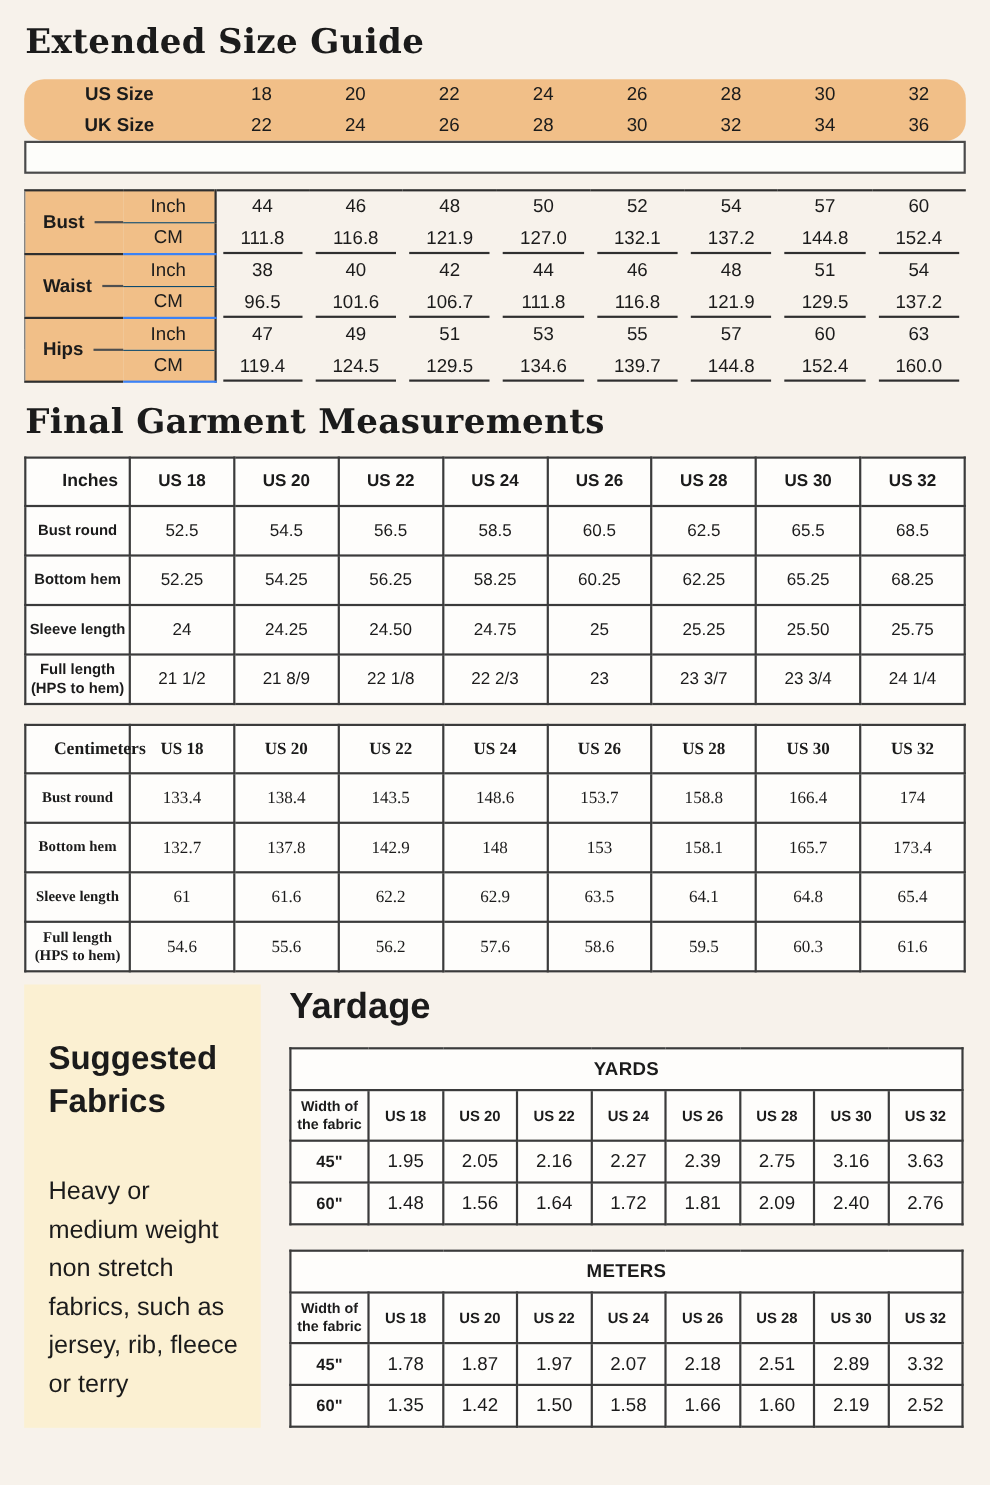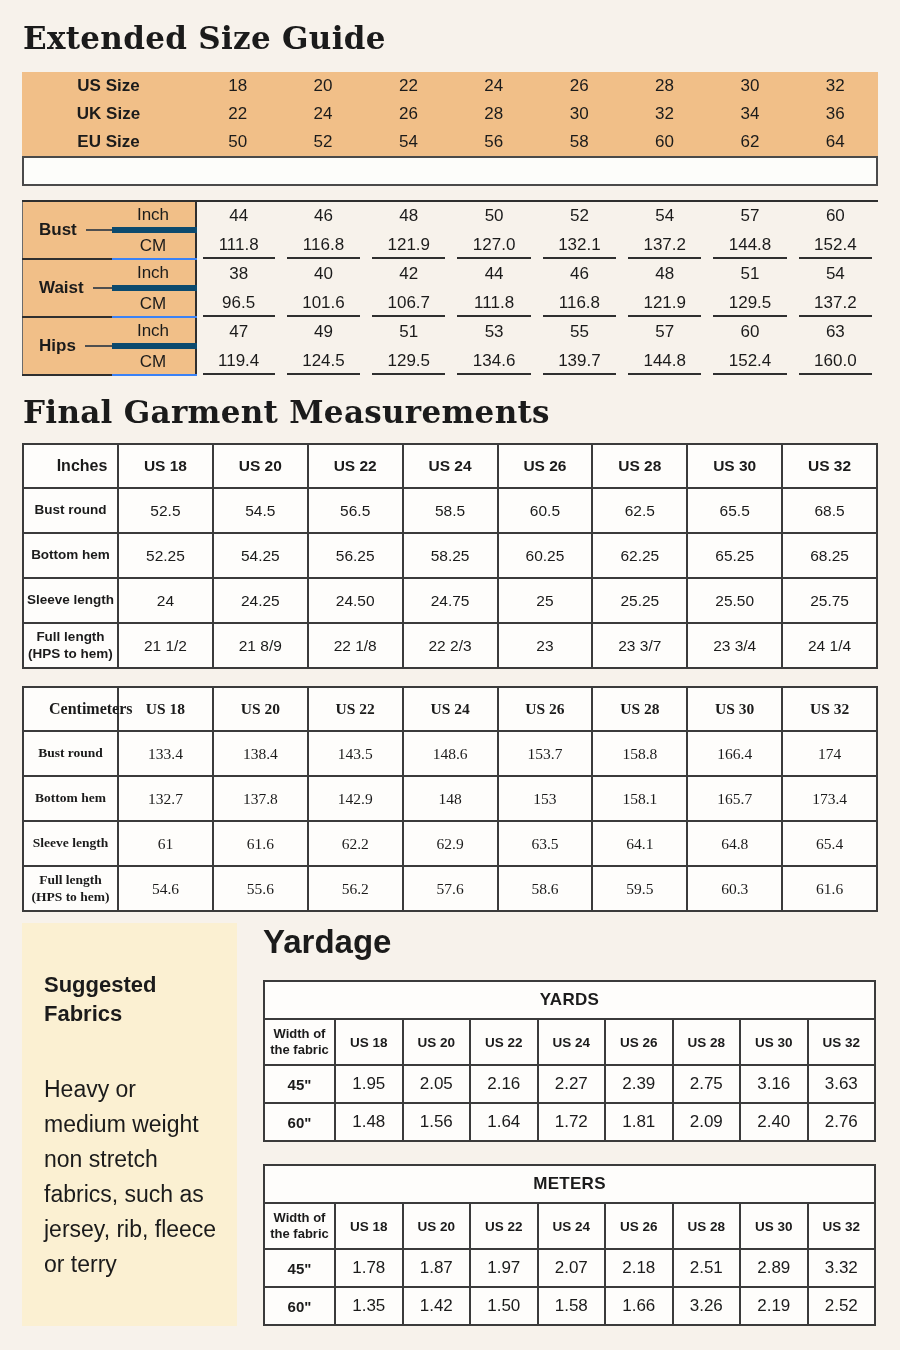--- a/index.html
+++ b/index.html
@@ -28,20 +28,21 @@
     margin:0 0 0 1px;
     line-height:1.1;
   }
   #title1{padding-top:21px;margin-bottom:17px;}
   #title2{margin-top:19px;margin-bottom:14px;}
 
   
   table.size-table{
     width:856px;border-collapse:collapse;table-layout:fixed;
     background:var(--orange);
+    border-radius:18px;
   }
   table.size-table td{height:28px;text-align:center;font-size:17px;padding:0;}
   table.size-table td.lbl{font-weight:bold;}
   table.size-table col.c0{width:173px;}
 
   .empty-row{
     width:856px;height:30px;margin-top:0;
     background:#fdfdfa;
     border:2px solid #4a4a4a;
   }
@@ -60,21 +61,21 @@
     border-left:1px solid #6b6b6b;
     font-weight:bold;font-size:18px;
   }
   .labwrap{display:flex;align-items:center;height:100%;padding-left:16px;}
   .bdash{flex:1;height:0;border-top:2px solid #4f4f4f;margin-left:9px;}
   td.bunit{
     background:var(--orange);
     border-right:2px solid #2f2f2f;
     font-size:16px;
   }
-  td.bunit.inch{border-bottom:6px solid #0c4a6e;}
+  td.bunit.inch{border-bottom:1px solid #0c4a6e;}
   td.sep-o{border-bottom:2px solid #3b82f6;}
   td.blabel.sep-o{border-bottom:2px solid #2f2f2f;}
   td.bval{background:transparent;}
   td.bval.seg{
     background-image:linear-gradient(#2f2f2f,#2f2f2f);
     background-repeat:no-repeat;
     background-position:center bottom;
     background-size:calc(100% - 12px) 2px;
   }
 
@@ -95,21 +96,21 @@
 
   
   .bottom{display:flex;margin-top:11px;}
   .fabrics{
     width:215px;min-height:400px;
     background:var(--boxbg);
     padding:48px 20px 0 22px;
     margin-right:26px;
     flex:none;
   }
-  .fab-title{font-weight:bold;font-size:22px;line-height:1.3;margin-bottom:44px;}
+  .fab-title{font-weight:bold;font-size:30px;line-height:1.3;margin-bottom:44px;}
   .fab-body{font-size:23px;line-height:1.52;}
 
   .yardage-col{flex:1;}
   #yardage-title{
     font-family:"Liberation Sans",sans-serif;
     font-weight:bold;font-size:33px;
     margin:0 0 18px 0;line-height:1.18;
   }
   table.yardage{width:613px;}
   table.yardage col.c0{width:71px;}
@@ -154,31 +155,20 @@
         <tr>
           <td class="lbl">UK Size</td>
           <td class="val">22</td>
           <td class="val">24</td>
           <td class="val">26</td>
           <td class="val">28</td>
           <td class="val">30</td>
           <td class="val">32</td>
           <td class="val">34</td>
           <td class="val">36</td>
-        </tr>
-        <tr>
-          <td class="lbl">EU Size</td>
-          <td class="val">50</td>
-          <td class="val">52</td>
-          <td class="val">54</td>
-          <td class="val">56</td>
-          <td class="val">58</td>
-          <td class="val">60</td>
-          <td class="val">62</td>
-          <td class="val">64</td>
         </tr>
       </tbody>
   </table>
 
   <div class="empty-row"></div>
 
   <table class="body-table">
     <colgroup>
         <col class="c0">
         <col class="c1">
@@ -531,21 +521,21 @@
               <td class="gval">2.89</td>
               <td class="gval">3.32</td>
             </tr>
             <tr>
               <th class="rowh">60"</th>
               <td class="gval">1.35</td>
               <td class="gval">1.42</td>
               <td class="gval">1.50</td>
               <td class="gval">1.58</td>
               <td class="gval">1.66</td>
-              <td class="gval">3.26</td>
+              <td class="gval">1.60</td>
               <td class="gval">2.19</td>
               <td class="gval">2.52</td>
             </tr>
           </tbody>
         </table>
     </div>
 
   </div>
 </div>
 

